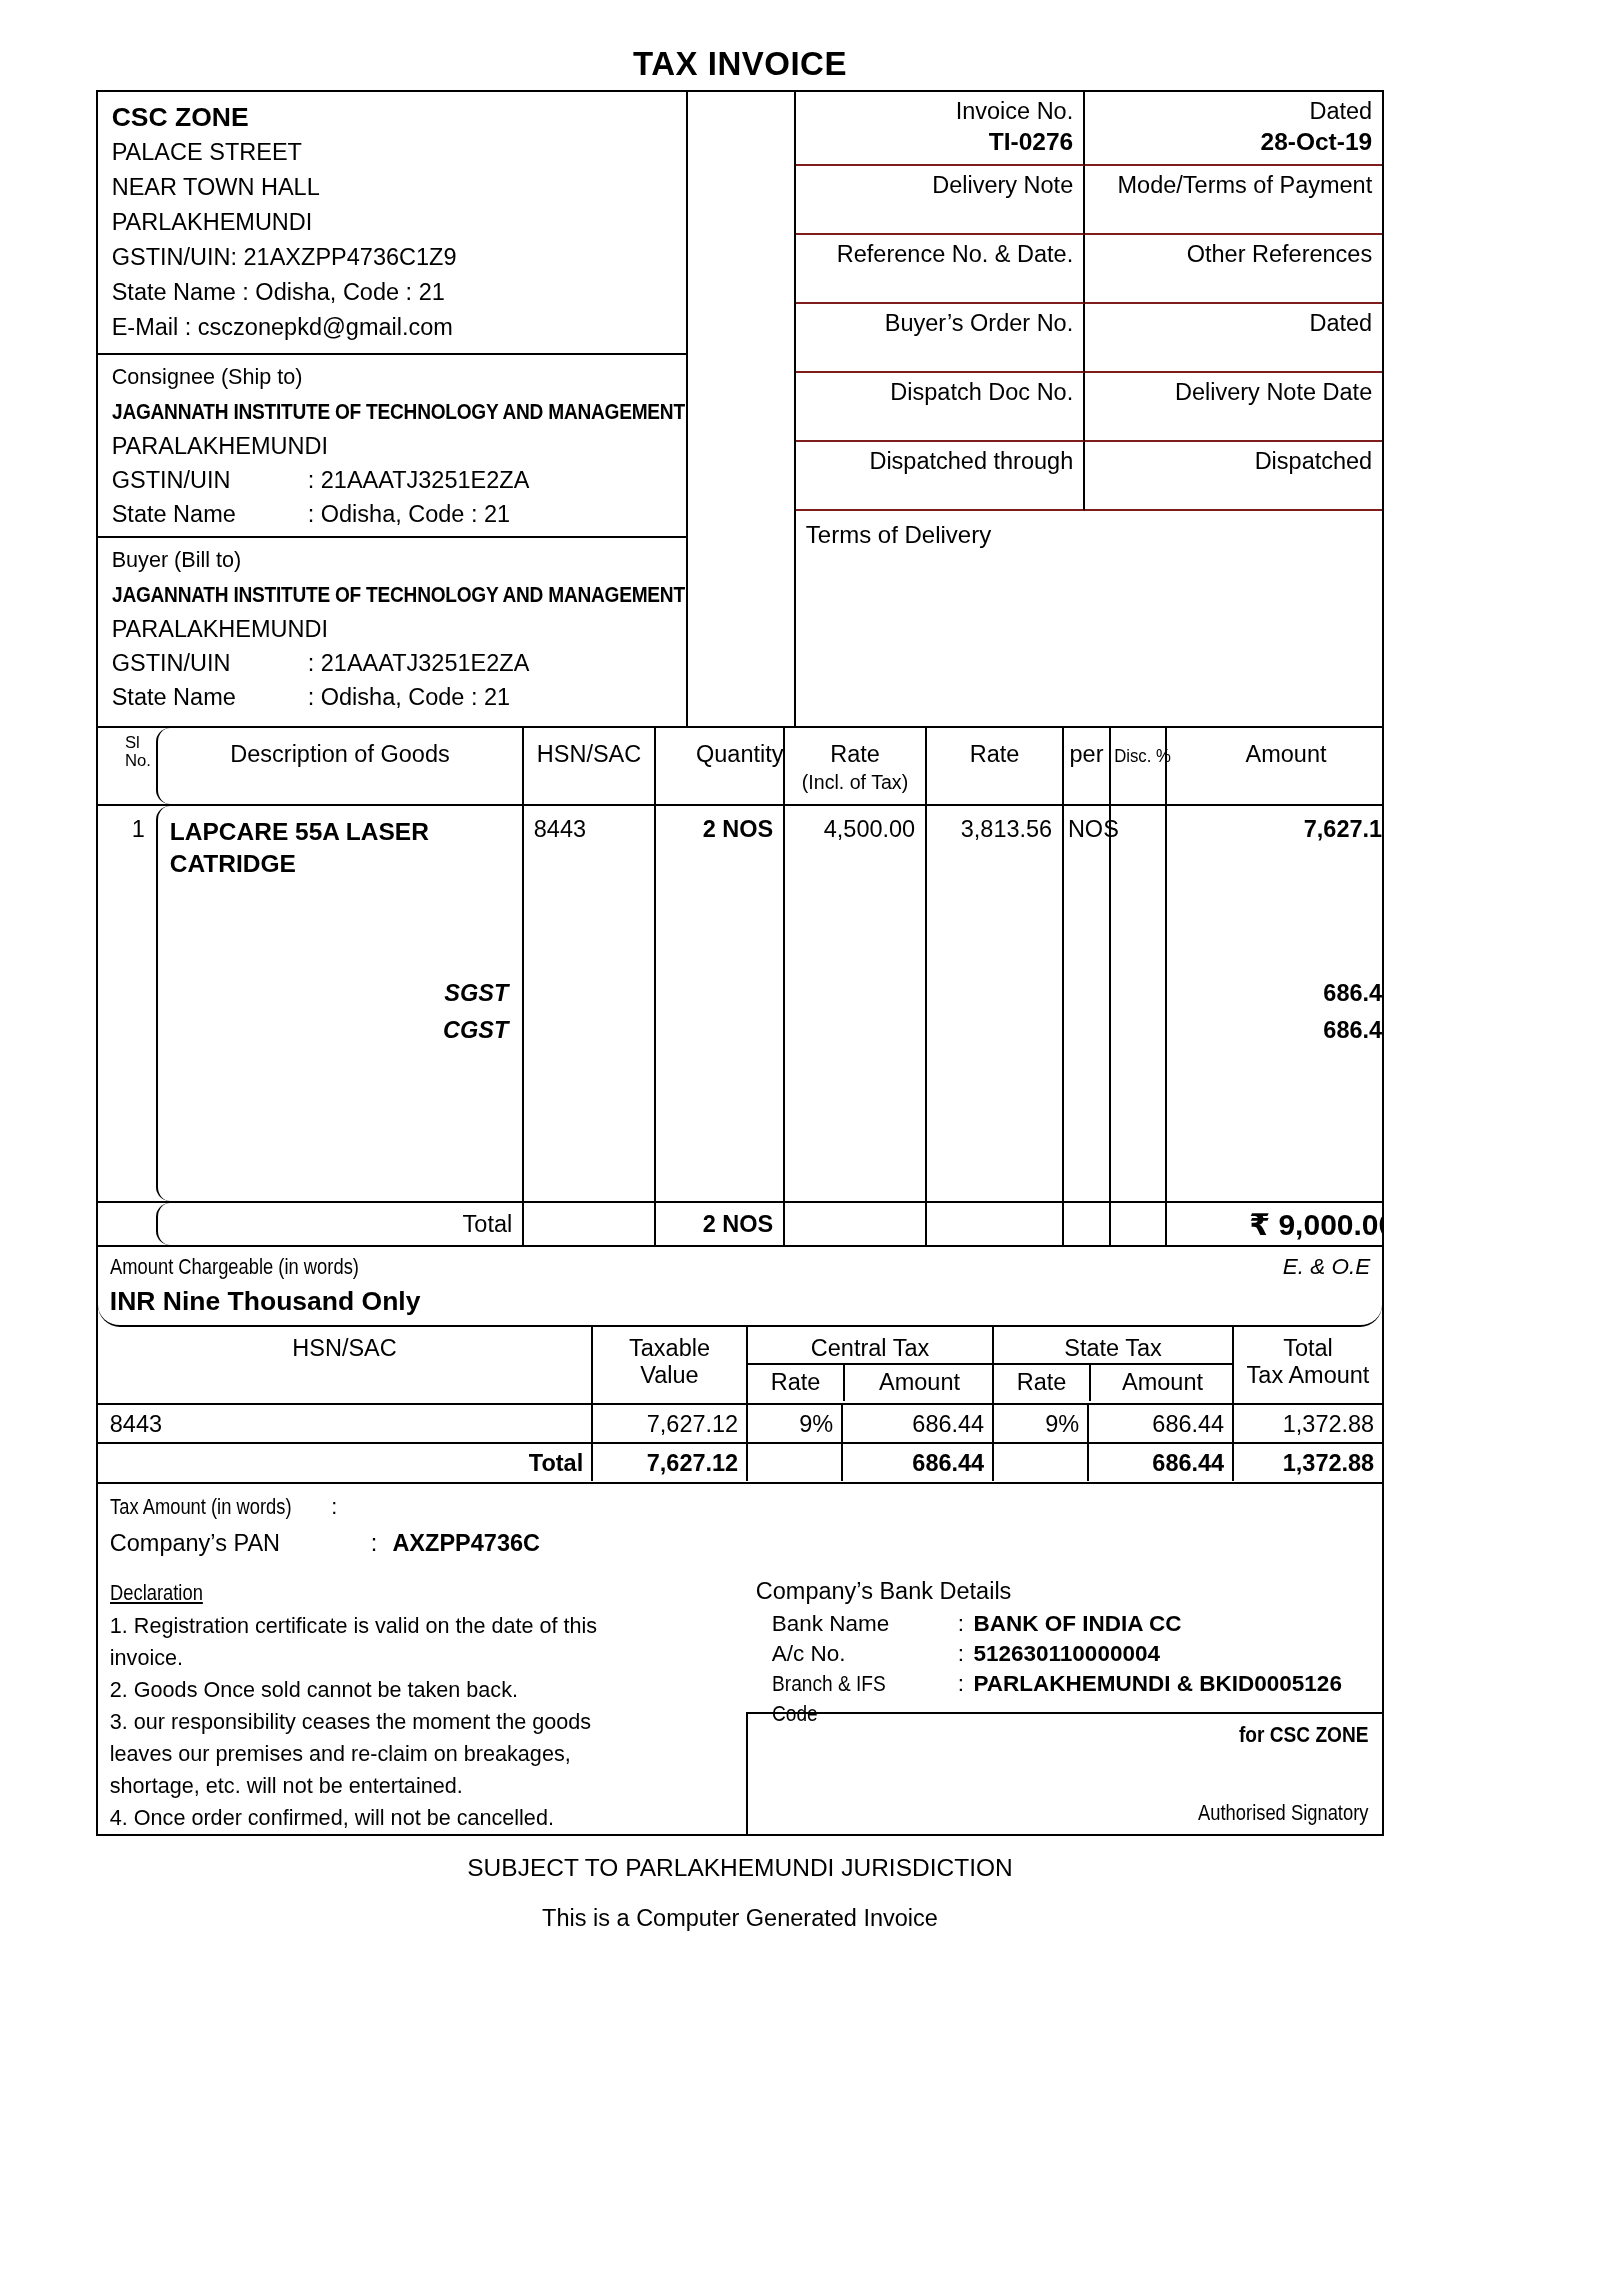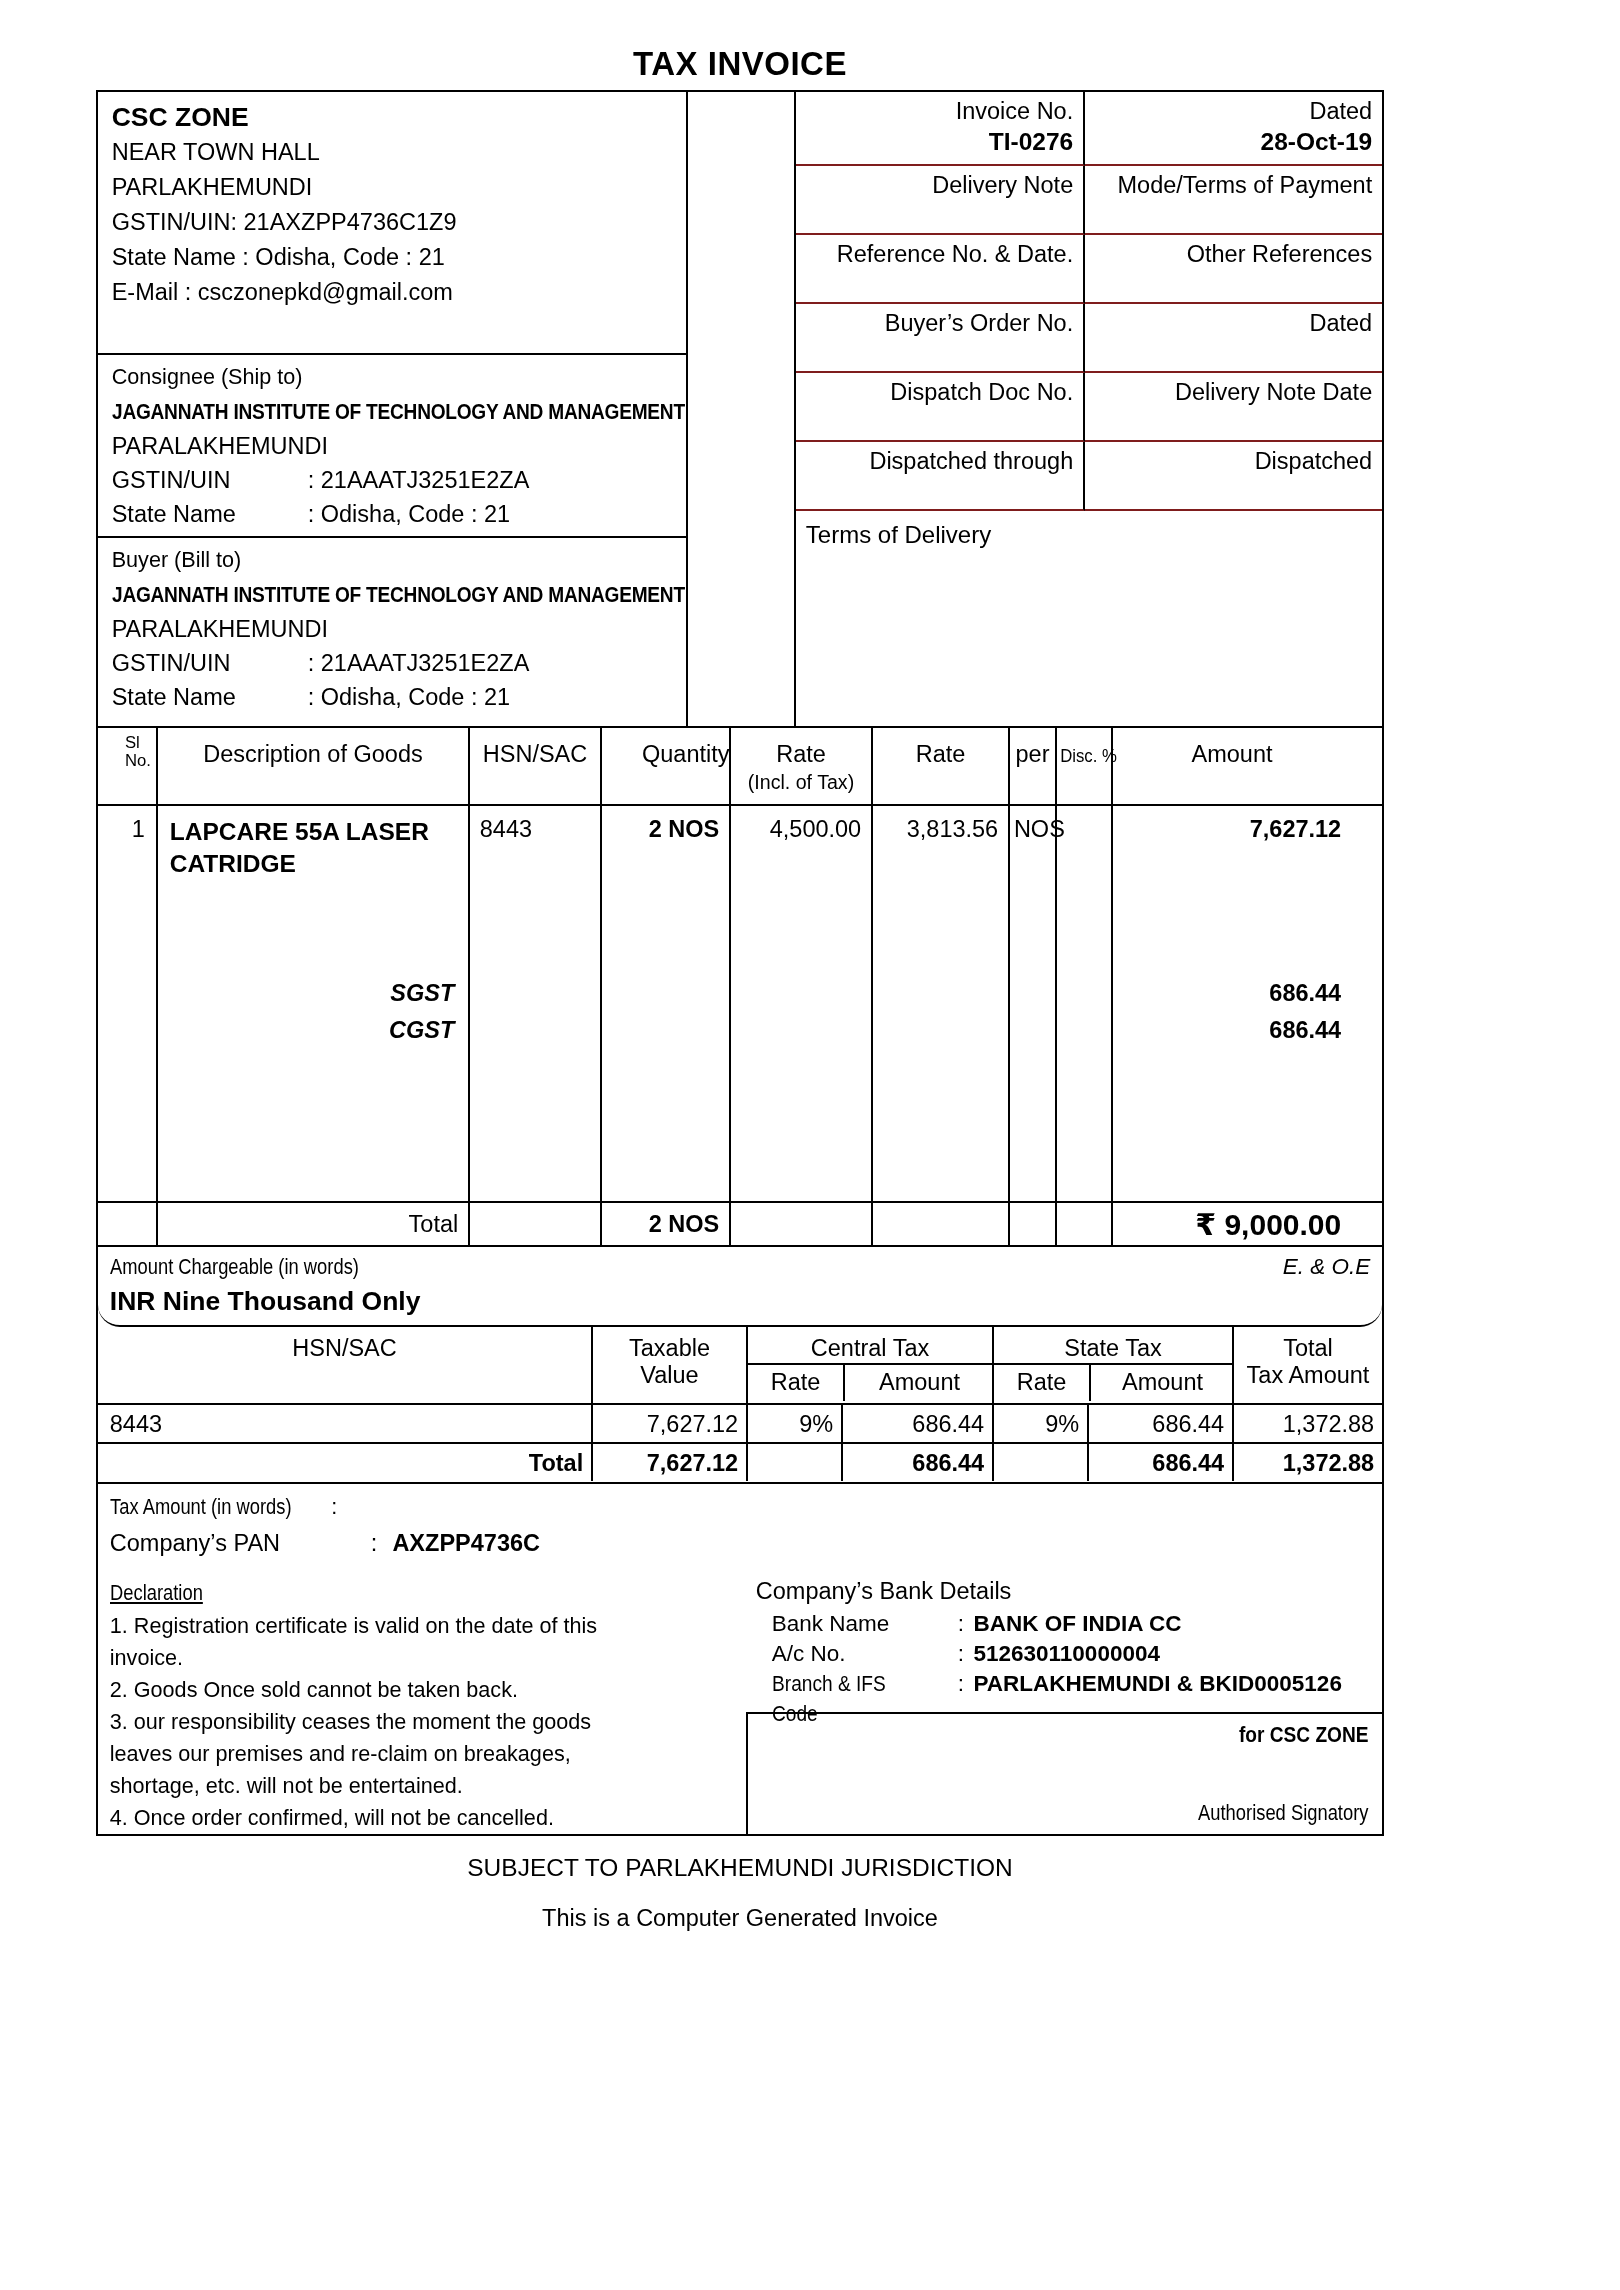--- a/index.html
+++ b/index.html
@@ -42,21 +42,21 @@
 
   
   .items { position:absolute; top:634px; left:0; right:0; height:521px;
            border-top:2px solid #000; border-bottom:2px solid #000; }
   .irow { display:flex; width:100%; }
   .ihead { height:78px; border-bottom:2px solid #000; }
   .ibody { height:395px; }
   .itotal { height:44px; border-top:2px solid #000; }
   .c { flex:none; height:100%; }
   .c + .c { border-left:2px solid #000; }
-  .c1{width:34px;margin-left:24px;} .c2{width:312px;} .c3{width:132px;} .c4{width:129px;padding-left:40px;} .c5{width:142px;}
+  .c1{width:34px;margin-left:24px;} .c2{width:366px;border-radius:14px;} .c3{width:132px;} .c4{width:129px;padding-left:40px;} .c5{width:142px;}
   .c6{width:137px;} .c7{width:47px;} .c8{width:56px;} .c9{width:240px;}
   .ihead .c { padding-top:12.7px; text-align:center; font-size:23.5px; }
   .ihead .c1 { padding:5.9px 0 0 2.9px; text-align:left; }
   .slno { font-size:16.7px; line-height:18.6px; display:block; }
   .sub { font-size:19.6px; margin-top:2.9px; }
   .h-disc { font-size:18.6px; display:inline-block; transform:scaleX(.9); white-space:nowrap; }
   .rel { position:relative; }
   .cell-pad { padding:9.8px 0 0 9.8px; }
   .num { padding:9.8px 9.8px 0 0; text-align:right; }
   .item-name { font-weight:700; font-size:24.5px; line-height:32px; padding:9.8px 0 0 11.8px; max-width:314px; }
@@ -126,20 +126,21 @@
 
 <div class="page">
 
   <div class="title">TAX INVOICE</div>
 
   <div class="invoice">
 
     <div class="addr-col">
       <div class="seller">
         <div class="seller-name">CSC ZONE</div>
+        <div>PALACE STREET</div>
         <div>NEAR TOWN HALL</div>
         <div>PARLAKHEMUNDI</div>
         <div>GSTIN/UIN: 21AXZPP4736C1Z9</div>
         <div>State Name :  Odisha, Code : 21</div>
         <div>E-Mail : csczonepkd@gmail.com</div>
       </div>
 
       <div class="party consignee">
         <div class="section-label">Consignee (Ship to)</div>
         <div><span class="party-name cond">JAGANNATH INSTITUTE OF TECHNOLOGY AND MANAGEMENT</span></div>

